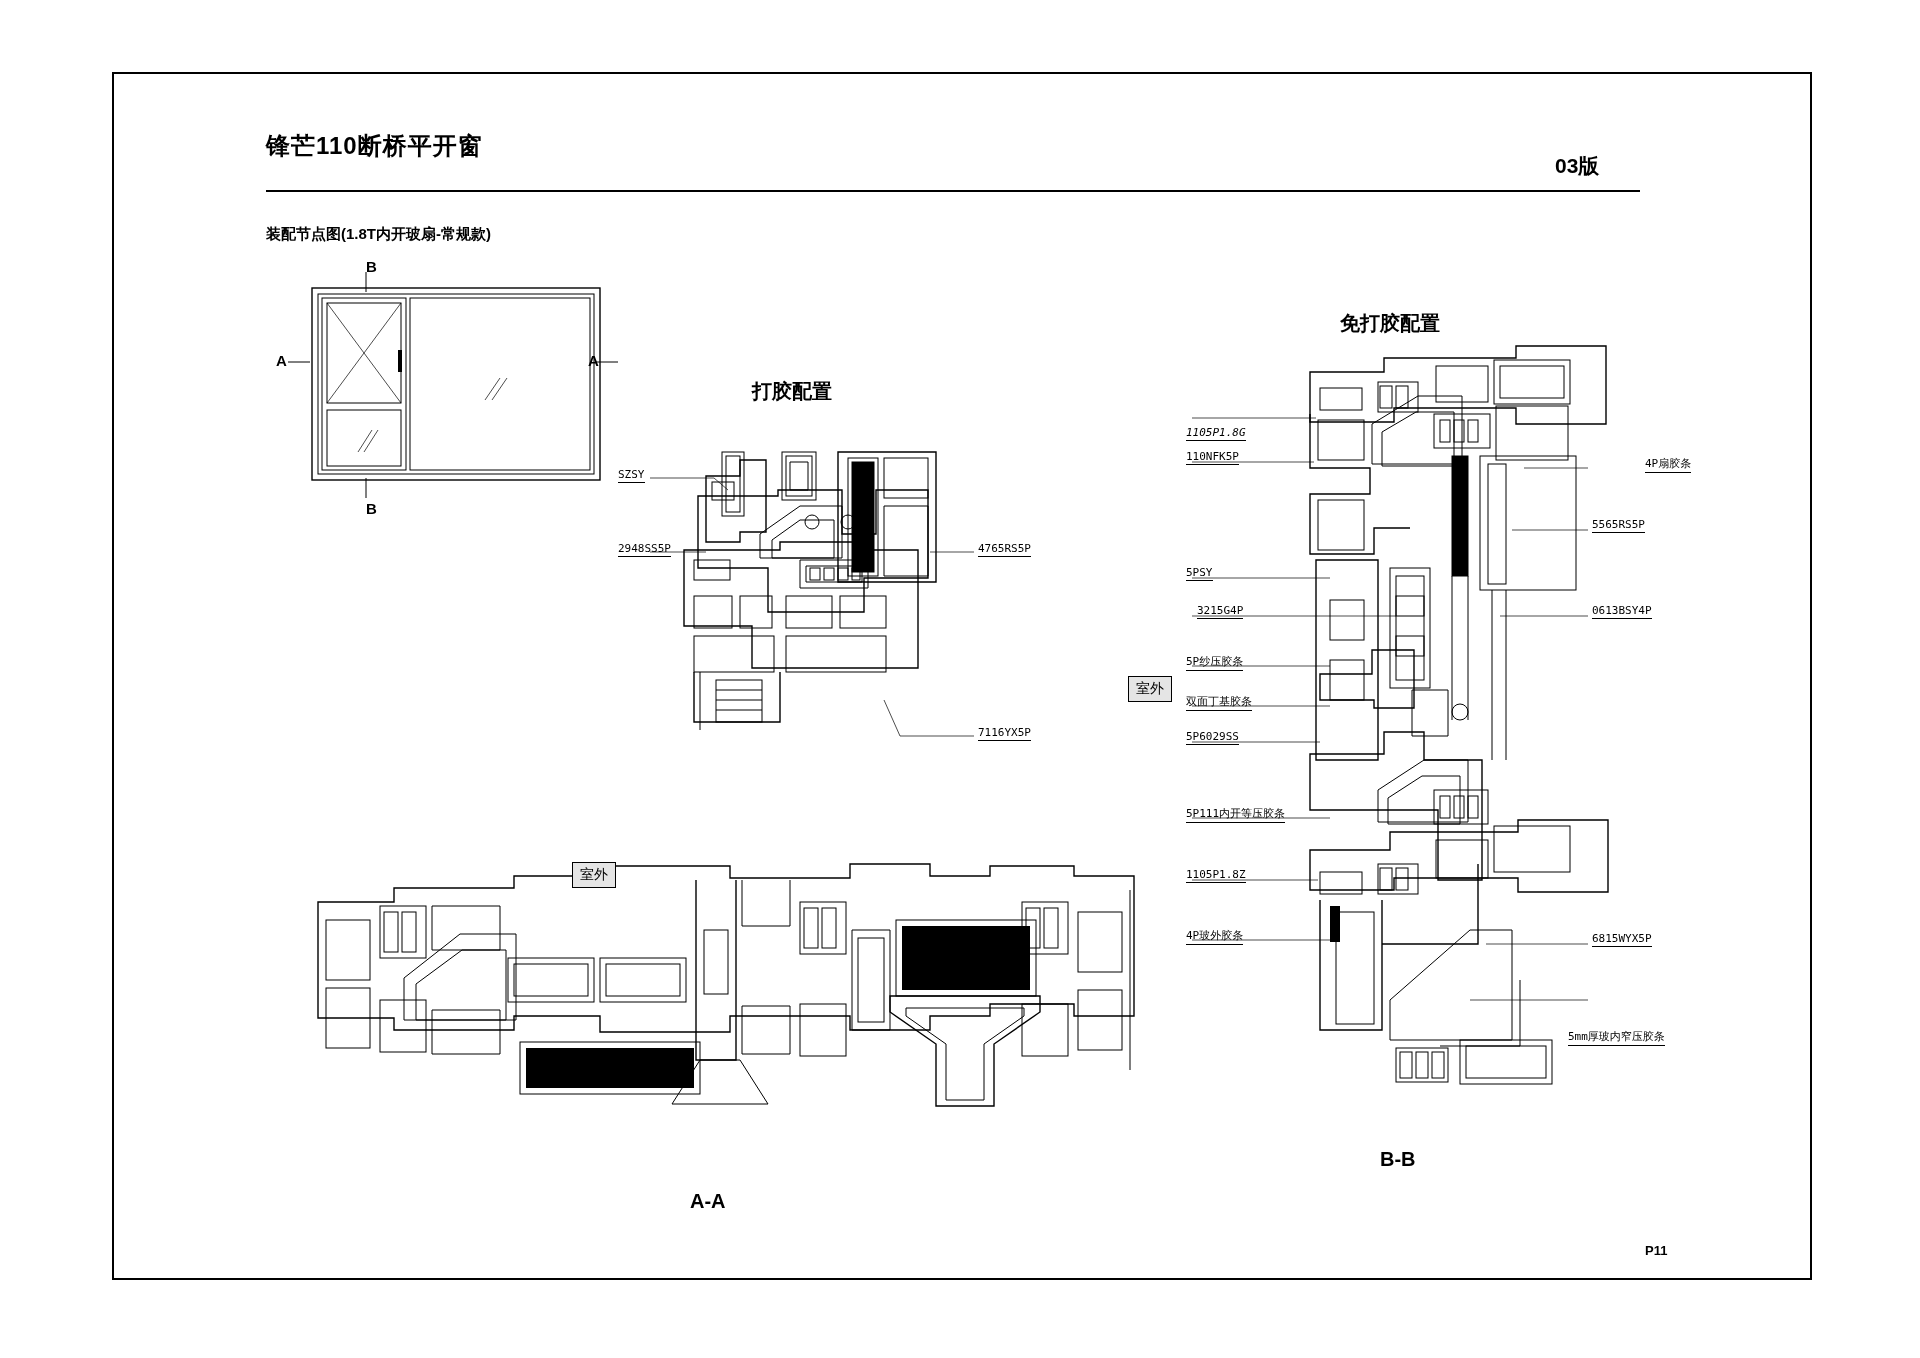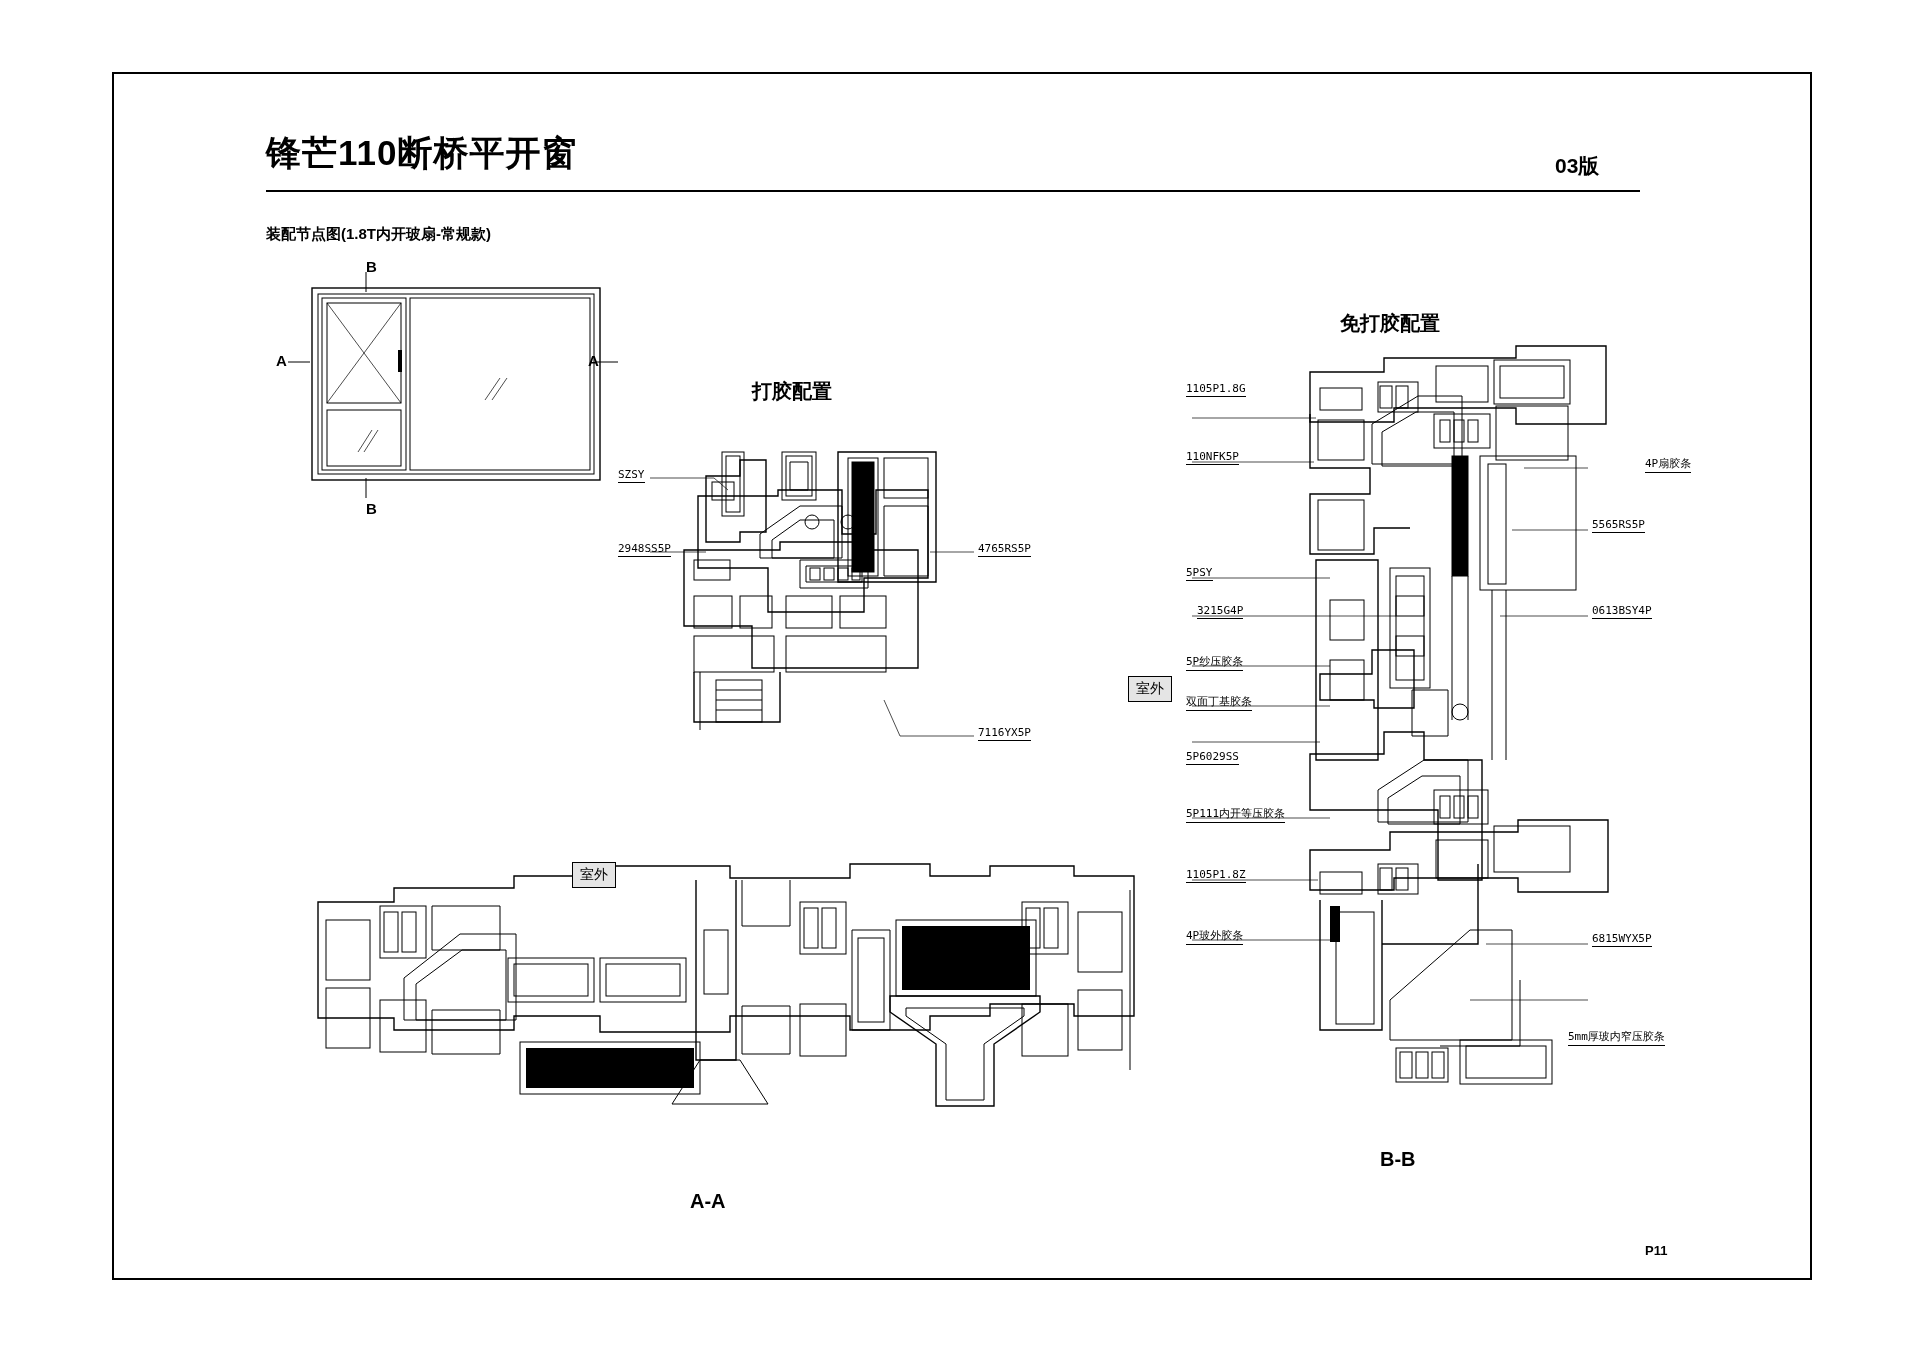--- a/index.html
+++ b/index.html
@@ -1,19 +1,19 @@
 <!DOCTYPE html>
 <html><head>
 <meta charset="utf-8">
 <style>
   html,body{margin:0;padding:0;background:#ffffff;}
   body{width:1920px;height:1358px;font-family:"Liberation Sans","DejaVu Sans",sans-serif;color:#000;}
   #sheet{position:relative;width:1920px;height:1358px;overflow:hidden;background:#fff;}
   .border-outer{position:absolute;left:112px;top:72px;width:1700px;height:1208px;border:2px solid #000;box-sizing:border-box;}
-  .title-main{position:absolute;left:266px;top:130px;font-size:35px;font-weight:bold;letter-spacing:1px;}
+  .title-main{position:absolute;left:266px;top:130px;font-size:24px;font-weight:bold;letter-spacing:1px;}
   .title-version{position:absolute;left:1555px;top:152px;font-size:21px;font-weight:bold;}
   .title-rule{position:absolute;left:266px;top:190px;width:1374px;height:0;border-top:2px solid #000;}
   .subtitle{position:absolute;left:266px;top:225px;font-size:15px;font-weight:bold;}
   .lbl{position:absolute;font-size:11px;white-space:nowrap;font-family:"DejaVu Sans Mono","Liberation Mono",monospace;}
   .lbl-u{border-bottom:1px solid #000;padding-bottom:1px;}
   .cap{position:absolute;font-size:20px;font-weight:bold;white-space:nowrap;}
   .boxlbl{position:absolute;font-size:14px;border:1px solid #000;padding:3px 7px;background:#e5e5e5;white-space:nowrap;}
   .pagenum{position:absolute;left:1645px;top:1243px;font-size:13px;font-weight:bold;}
   .sectletter{position:absolute;font-size:15px;font-weight:bold;}
   svg{position:absolute;left:0;top:0;}
@@ -266,27 +266,27 @@
   <div class="cap" style="left:752px;top:378px;">打胶配置</div>
   <div class="lbl lbl-u" style="left:618px;top:468px;">SZSY</div>
   <div class="lbl lbl-u" style="left:618px;top:542px;">2948SS5P</div>
   <div class="lbl lbl-u" style="left:978px;top:542px;">4765RS5P</div>
   <div class="lbl lbl-u" style="left:978px;top:726px;">7116YX5P</div>
 
   <div class="cap" style="left:1340px;top:310px;">免打胶配置</div>
   <div class="cap" style="left:1380px;top:1148px;">B-B</div>
   <div class="boxlbl" style="left:1128px;top:676px;">室外</div>
 
-  <div class="lbl lbl-u" style="left:1186px;top:382px;">1105P1.8G</div>
+  <div class="lbl lbl-u" style="left:1186px;top:426px;font-style:italic;">1105P1.8G</div>
   <div class="lbl lbl-u" style="left:1186px;top:450px;">110NFK5P</div>
   <div class="lbl lbl-u" style="left:1186px;top:566px;">5PSY</div>
   <div class="lbl lbl-u" style="left:1186px;top:604px;margin-left:11px;">3215G4P</div>
   <div class="lbl lbl-u" style="left:1186px;top:654px;">5P纱压胶条</div>
   <div class="lbl lbl-u" style="left:1186px;top:694px;">双面丁基胶条</div>
-  <div class="lbl lbl-u" style="left:1186px;top:730px;margin-top:20px;">5P6029SS</div>
+  <div class="lbl lbl-u" style="left:1186px;top:730px;">5P6029SS</div>
   <div class="lbl lbl-u" style="left:1186px;top:806px;text-align:center;">5P111内开等压胶条</div>
   <div class="lbl lbl-u" style="left:1186px;top:868px;">1105P1.8Z</div>
   <div class="lbl lbl-u" style="left:1186px;top:928px;">4P玻外胶条</div>
 
   <div class="lbl lbl-u" style="left:1645px;top:456px;">4P扇胶条</div>
   <div class="lbl lbl-u" style="left:1592px;top:518px;">5565RS5P</div>
   <div class="lbl lbl-u" style="left:1592px;top:604px;">0613BSY4P</div>
   <div class="lbl lbl-u" style="left:1592px;top:932px;">6815WYX5P</div>
   <div class="lbl lbl-u" style="left:1568px;top:1029px;">5mm厚玻内窄压胶条</div>
 

